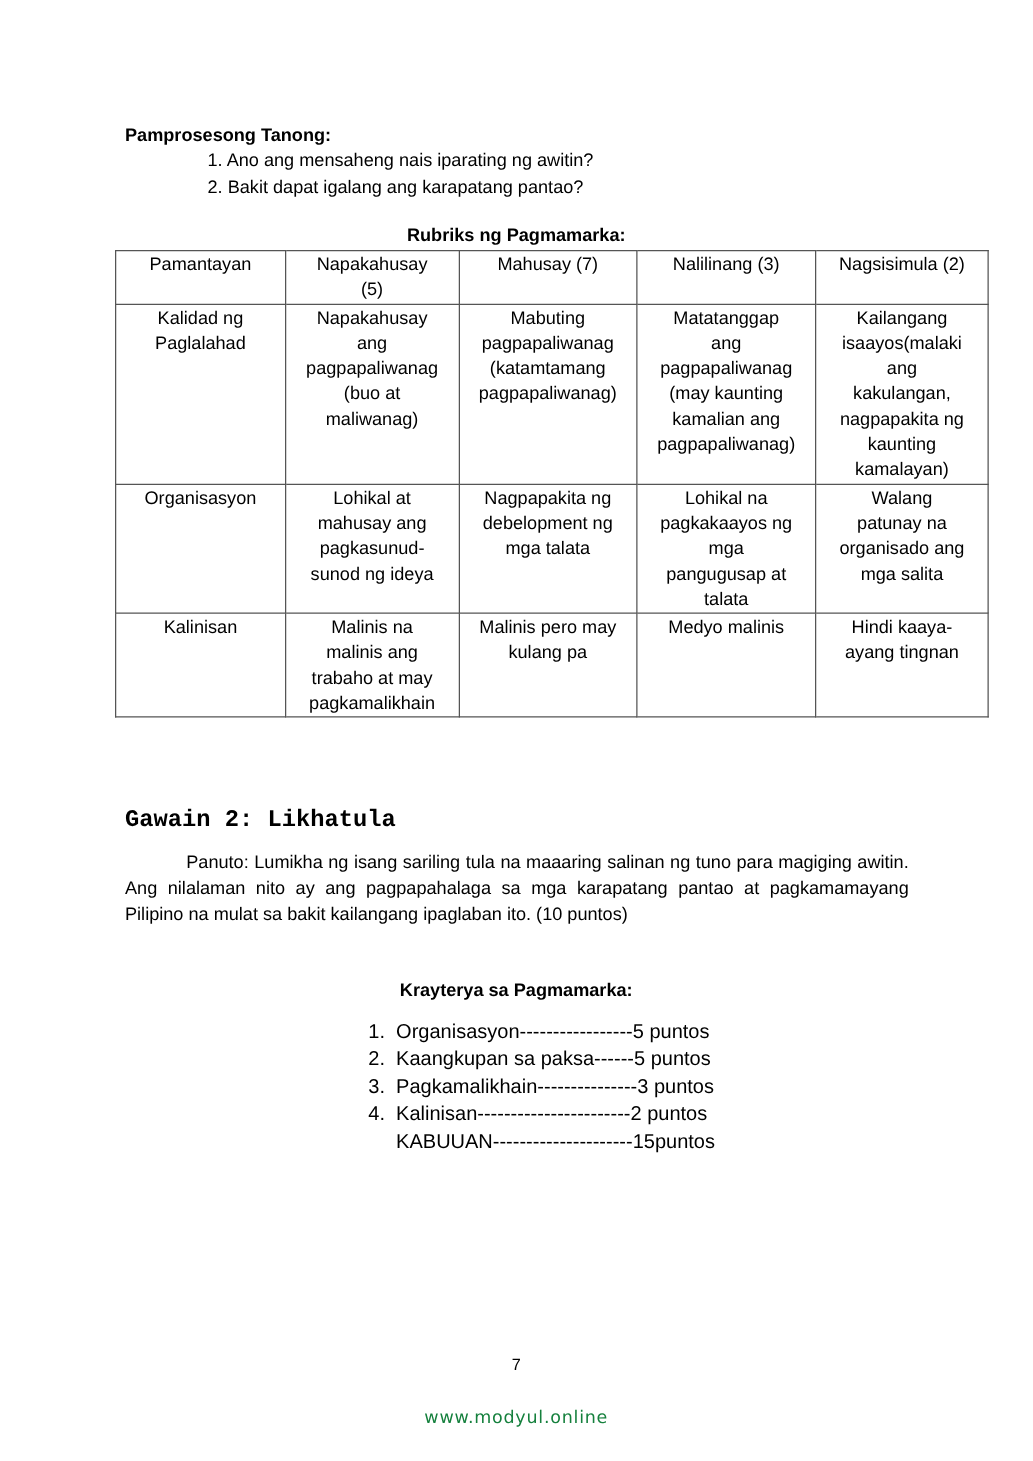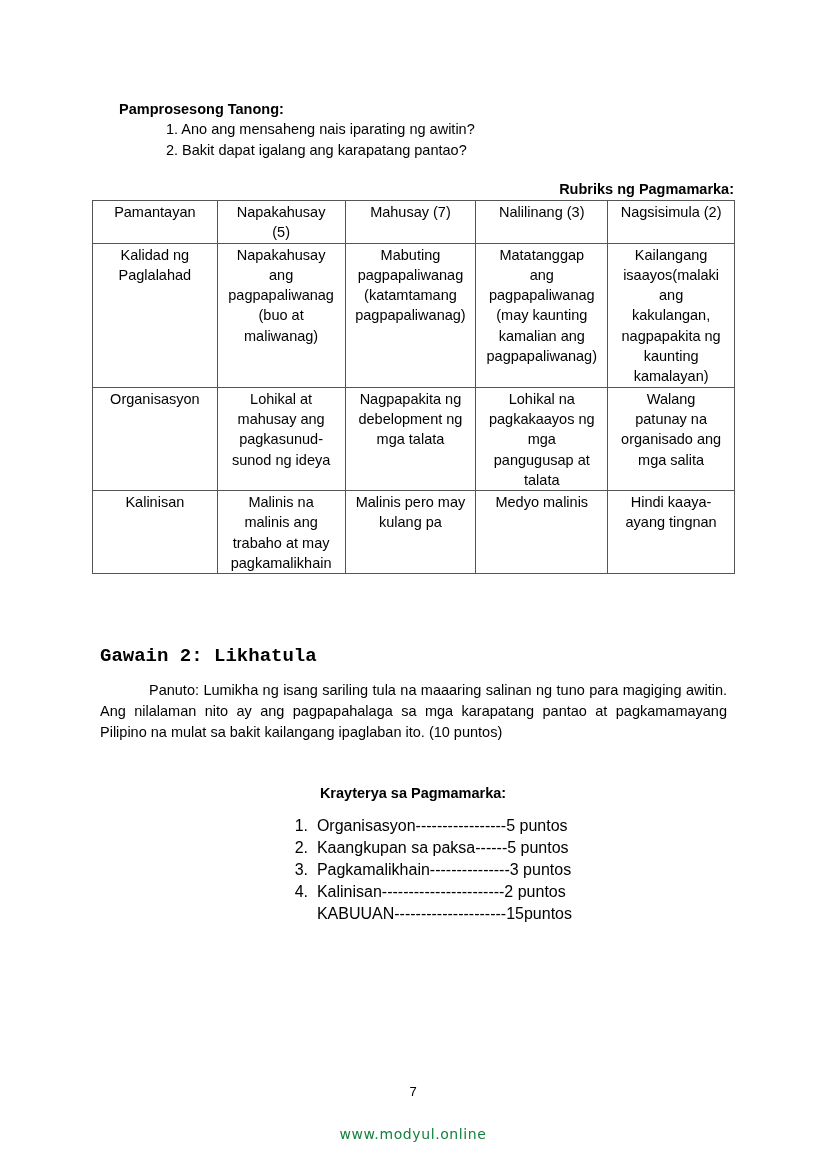--- a/index.html
+++ b/index.html
@@ -1,23 +1,23 @@
 <!DOCTYPE html>
 <html><head>
 <meta charset="utf-8">
 <style>
   html, body { margin: 0; padding: 0; background: #ffffff; }
   body { width: 826px; height: 1169px; position: relative; overflow: hidden; color: #000; font-family: "Liberation Sans", sans-serif; }
   .abs { position: absolute; }
-  #q-heading { left: 100px; top: 101px; font-size: 14.5px; font-weight: bold; margin-left: 19px; }
+  #q-heading { left: 100px; top: 101px; font-size: 14.5px; font-weight: bold; }
   .q-item { left: 149px; font-size: 14.5px; margin-left: 17px; }
   #q1 { top: 121px; }
   #q2 { top: 142px; }
-  #rubric-title { left: 92px; width: 642px; top: 181px; text-align: right; font-size: 14.5px; font-weight: bold; }
-  #rubric-table { left: 92px; top: 200px; width: 643px; border-collapse: collapse; font-family: "Liberation Sans", sans-serif; font-size: 14.5px; }
+  #rubric-title { left: 92px; width: 642px; top: 181px; text-align: center; font-size: 14.5px; font-weight: bold; }
+  #rubric-table { left: 92px; top: 200px; width: 699px; border-collapse: collapse; font-family: "Liberation Sans", sans-serif; font-size: 14.5px; }
   #rubric-table td { border: 1px solid #555; vertical-align: top; text-align: center; padding: 1px 3px 0 3px; line-height: 20.3px; }
   #rubric-table col.c0 { width: 125px; }
   #rubric-table col.c1 { width: 128px; }
   #rubric-table col.c2 { width: 131px; }
   #rubric-table col.c3 { width: 132px; }
   #rubric-table col.c4 { width: 127px; }
   #rubric-table tr.r-head { height: 42px; }
   #rubric-table tr.r1 { height: 143px; }
   #rubric-table tr.r2 { height: 101px; margin-top: 36px; }
   #rubric-table tr.r3 { height: 82px; }

